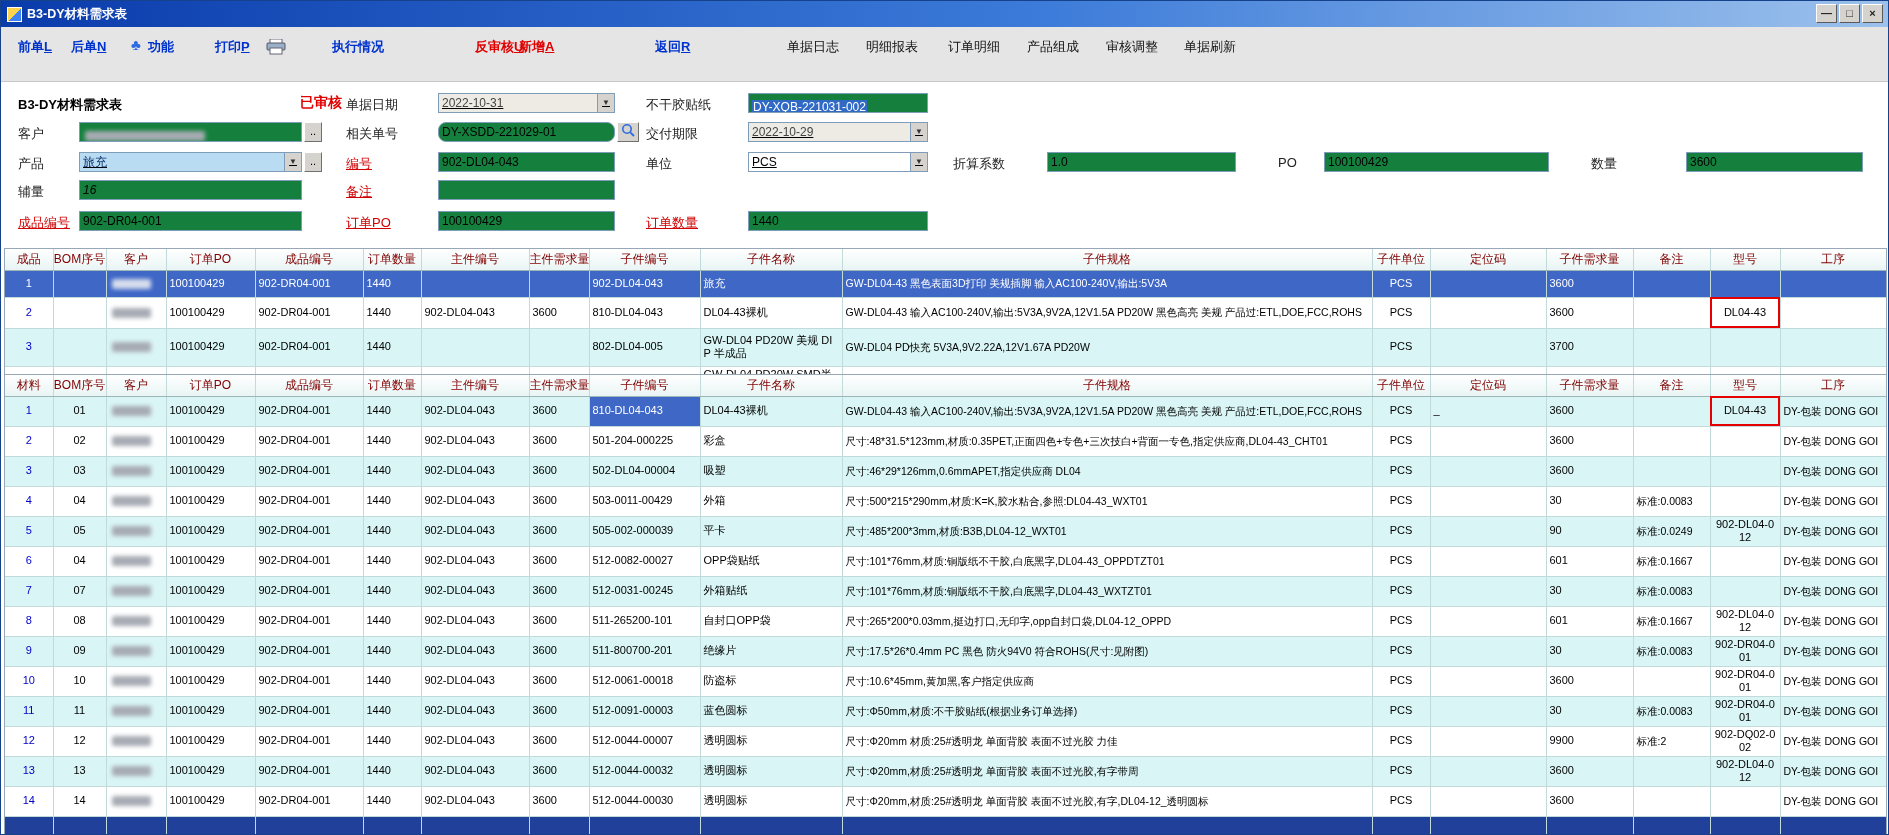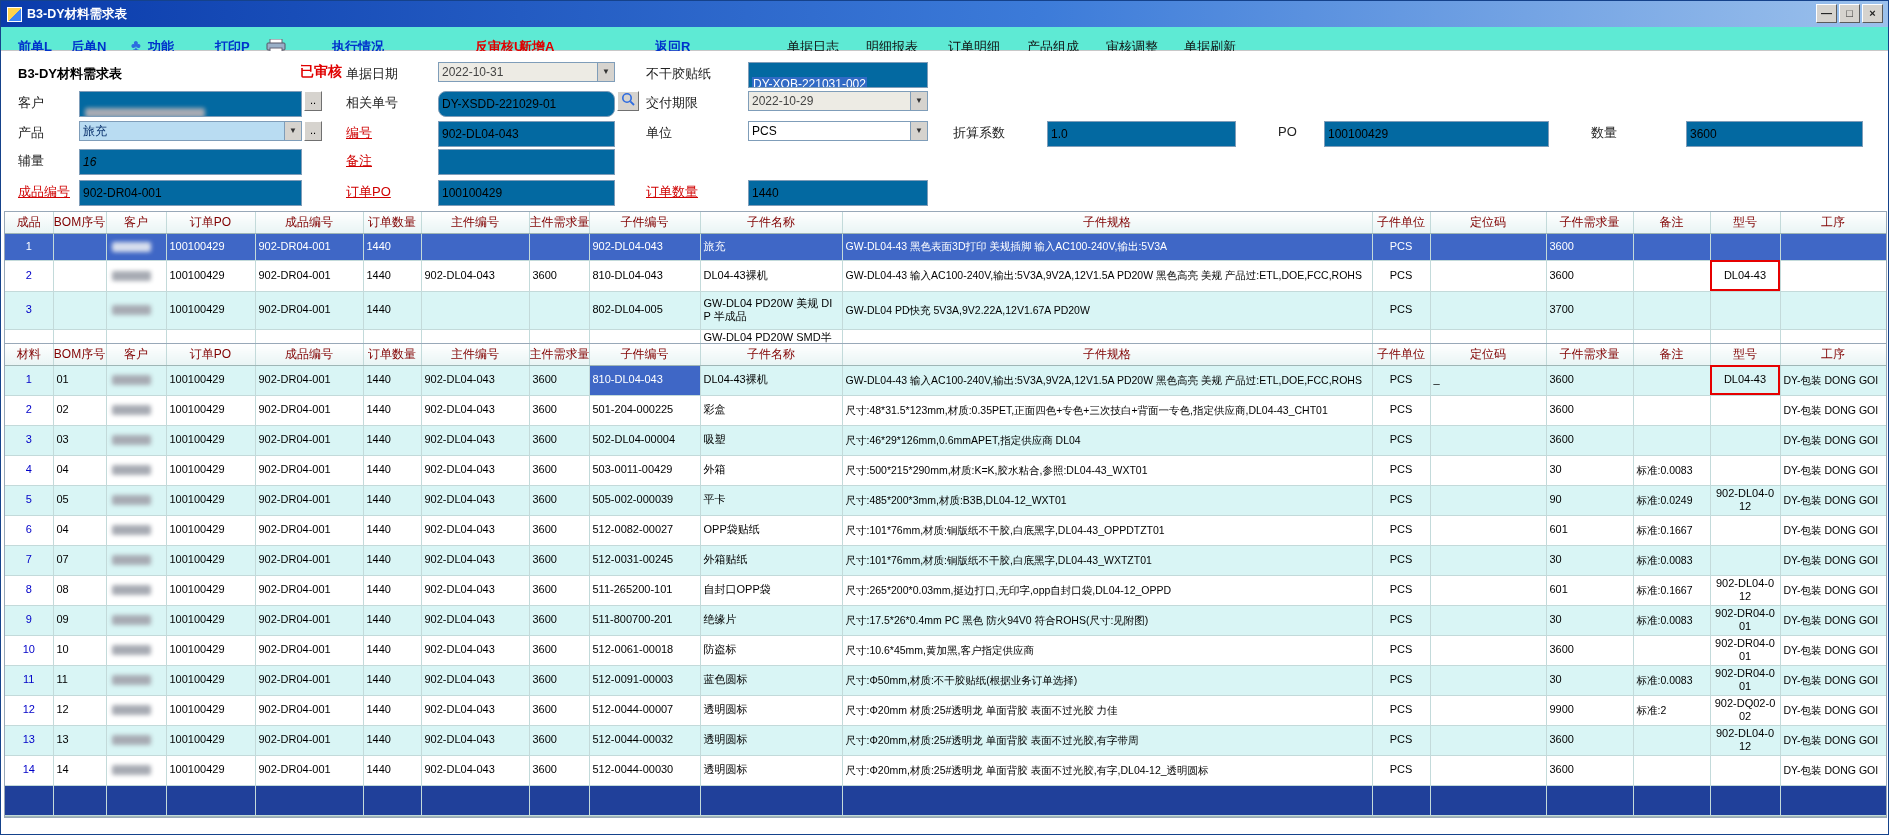--- a/index.html
+++ b/index.html
@@ -8,69 +8,69 @@
   .window{position:relative;width:1889px;height:835px;background:#fff;border:1px solid #15428B;overflow:hidden;}
 
   
   .titlebar{position:relative;height:26px;background:linear-gradient(90deg,#0A3BAB,#3C7BD9 55%,#9CC1EC);display:flex;align-items:center;padding:0 4px;}
   .appicon{width:15px;height:15px;margin:0 5px 0 2px;border:1px solid #fff;background:linear-gradient(135deg,#FFD34D 0 50%,#3B82F6 50% 100%);}
   .wtitle{color:#fff;font-size:12.5px;font-weight:bold;}
   .winbtns{position:absolute;right:5px;top:3px;display:flex;gap:2px;}
   .winbtn{width:21px;height:19px;background:#D6D3CE;border:1px solid;border-color:#fff #5a5a5a #5a5a5a #fff;font-size:11px;font-weight:bold;color:#222;text-align:center;line-height:17px;cursor:default;}
 
   
-  .toolbar{position:relative;height:24px;background:#5eead4;border-bottom:1px solid #C8C8C8;}
+  .toolbar{position:relative;height:55px;background:#e5e5e5;border-bottom:1px solid #C8C8C8;}
   .tbitem{position:absolute;top:11px;font-size:13px;font-weight:bold;white-space:nowrap;cursor:default;}
   .tbitem.blue{color:#0033CC;}
   .tbitem.red{color:#E00000;}
   .tbitem.blk{color:#111;font-weight:normal;}
   .hk{text-decoration:underline;}
   .clubicon{position:absolute;top:9px;font-size:15px;color:#2D6BE0;}
   .printicon{position:absolute;top:12px;}
 
   
   .main{position:relative;height:767px;background:#fff;}
   .formarea{position:absolute;left:0;top:0;width:1889px;height:162px;background:#fff;}
   .flabel{position:absolute;font-size:13px;color:#222;white-space:nowrap;}
   .flabel.redlbl{color:#D00000;text-decoration:underline;}
   .formtitle{position:absolute;font-size:13px;font-weight:bold;color:#000;}
   .status{position:absolute;font-size:14px;font-weight:bold;color:#E00000;}
-  .tb{position:absolute;height:20px;border:1px solid #7F9DB9;background:#0369a1;font-size:12px;line-height:18px;padding:12px 3px;color:#000;overflow:hidden;white-space:nowrap;}
+  .tb{position:absolute;height:20px;border:1px solid #7F9DB9;background:#15803d;font-size:12px;line-height:18px;padding:4px 3px;color:#000;overflow:hidden;white-space:nowrap;}
   input.tb{font-family:"Liberation Sans","DejaVu Sans",sans-serif;}
   .hl{background:#316AC5;color:#fff;padding:0 1px;}
-  .combo,.datefield{position:absolute;height:20px;border:1px solid #7F9DB9;background:#fff;display:flex;align-items:stretch;overflow:hidden;}
+  .combo,.datefield{position:absolute;height:20px;border:1px solid #7F9DB9;background:#fff;display:flex;align-items:stretch;overflow:hidden;text-decoration:underline;}
   .combo .val,.datefield .val{flex:1;font-size:12px;line-height:18px;padding:0 3px;white-space:nowrap;overflow:hidden;}
   .ddbtn{width:17px;background:#D6D3CE;border-left:1px solid #7F9DB9;font-size:8px;color:#333;text-align:center;line-height:18px;cursor:default;}
   .datefield.dis{background:#EDEBE4;}
   .datefield.dis .val{color:#444;}
   .combo.hlc{background:#B9DCF2;}
   .combo.hlc .val{color:#08306B;}
   .smallbtn{position:absolute;height:20px;background:#D6D3CE;border:1px solid;border-color:#fff #707070 #707070 #fff;font-size:11px;line-height:17px;text-align:center;cursor:default;}
 
   
   .gridwrap{position:absolute;left:3px;width:1883px;overflow:hidden;border:1px solid #98A8B8;background:#fff;}
-  #t1wrap{top:160px;height:134px;}
+  #t1wrap{top:166px;height:134px;}
   #t2wrap{top:292px;height:475px;}
   table.grid{border-collapse:collapse;table-layout:fixed;width:1881px;background:#fff;}
   .grid th{height:21px;font-size:12px;font-weight:normal;color:#800000;background:linear-gradient(#FFFFFF,#E9F4F4);border-right:1px solid #C3DADA;border-bottom:1px solid #9FB6B6;text-align:center;overflow:hidden;white-space:nowrap;}
   .grid td{font-size:11px;line-height:1.2;padding:1px 3px;border-right:1px solid #C3DADA;border-bottom:1px solid #C3DADA;overflow:hidden;vertical-align:middle;color:#000;word-break:break-all;}
   #t1 tbody tr{height:27px;}
   #t1 tbody tr:nth-child(2){height:31px;}
   #t1 tbody tr:nth-child(3){height:38px;}
   #t2 tbody tr{height:30px;}
   tr.odd td{background:#D9F5F5;}
   tr.even td{background:#FFFFFF;}
   tr.sel td{background:#3F67C6;color:#fff;}
   tr.dark td{background:#20409A;}
   tr.partial td{vertical-align:top;}
   td.cellsel{background:#3F67C6 !important;color:#fff;}
   td.redbox{outline:2px solid #E60000;outline-offset:-2px;text-align:center;}
   .grid td.c0{text-align:center;color:#0000C8;}
   tr.sel td.c0{color:#fff;}
-  .grid td.c1{}
+  .grid td.c1{text-align:center;}
   .grid td.c11{text-align:center;}
   .grid td.c10{font-size:10.5px;}
   .grid td.c14{font-size:10.5px;white-space:nowrap;}
   .grid td.c15{text-align:center;}
   .grid td.c16{font-size:10.5px;white-space:nowrap;}
   .redact{width:75%;max-width:120px;height:10px;margin:2px 2px;background:#A7ABB3;border-radius:2px;filter:blur(2px);}
   tr.sel .redact{background:#D7DEED;}
   .tb .redact{display:inline-block;width:120px;height:10px;margin-top:4px;}
   .grid-footer{height:22px;background:#EFEFEF;border-top:1px solid #9FB6B6;font-size:12px;font-weight:bold;color:#000;padding:3px 6px;}
 </style>

